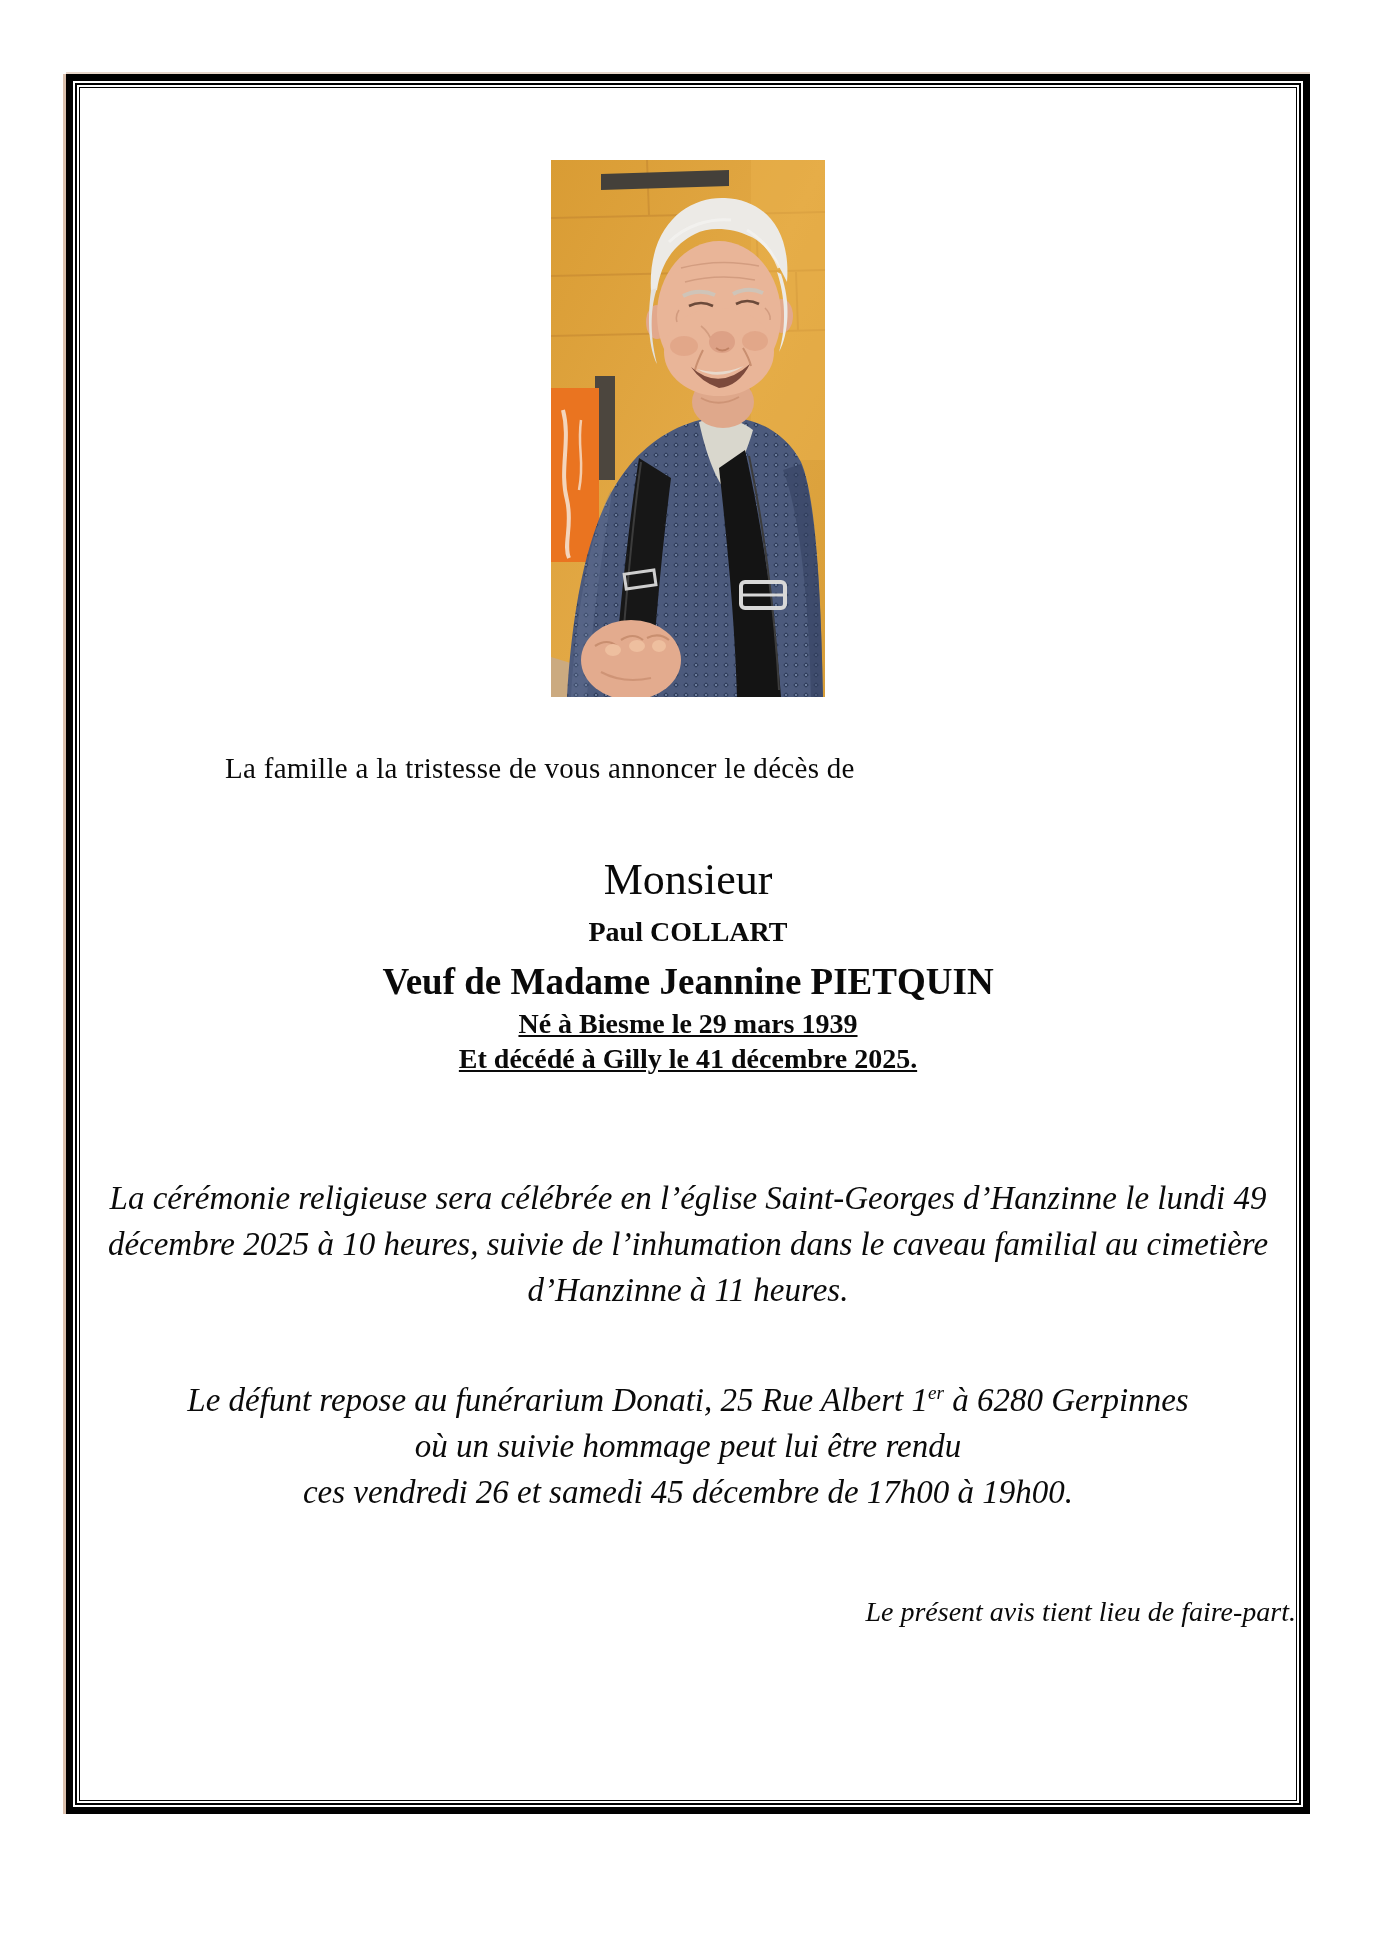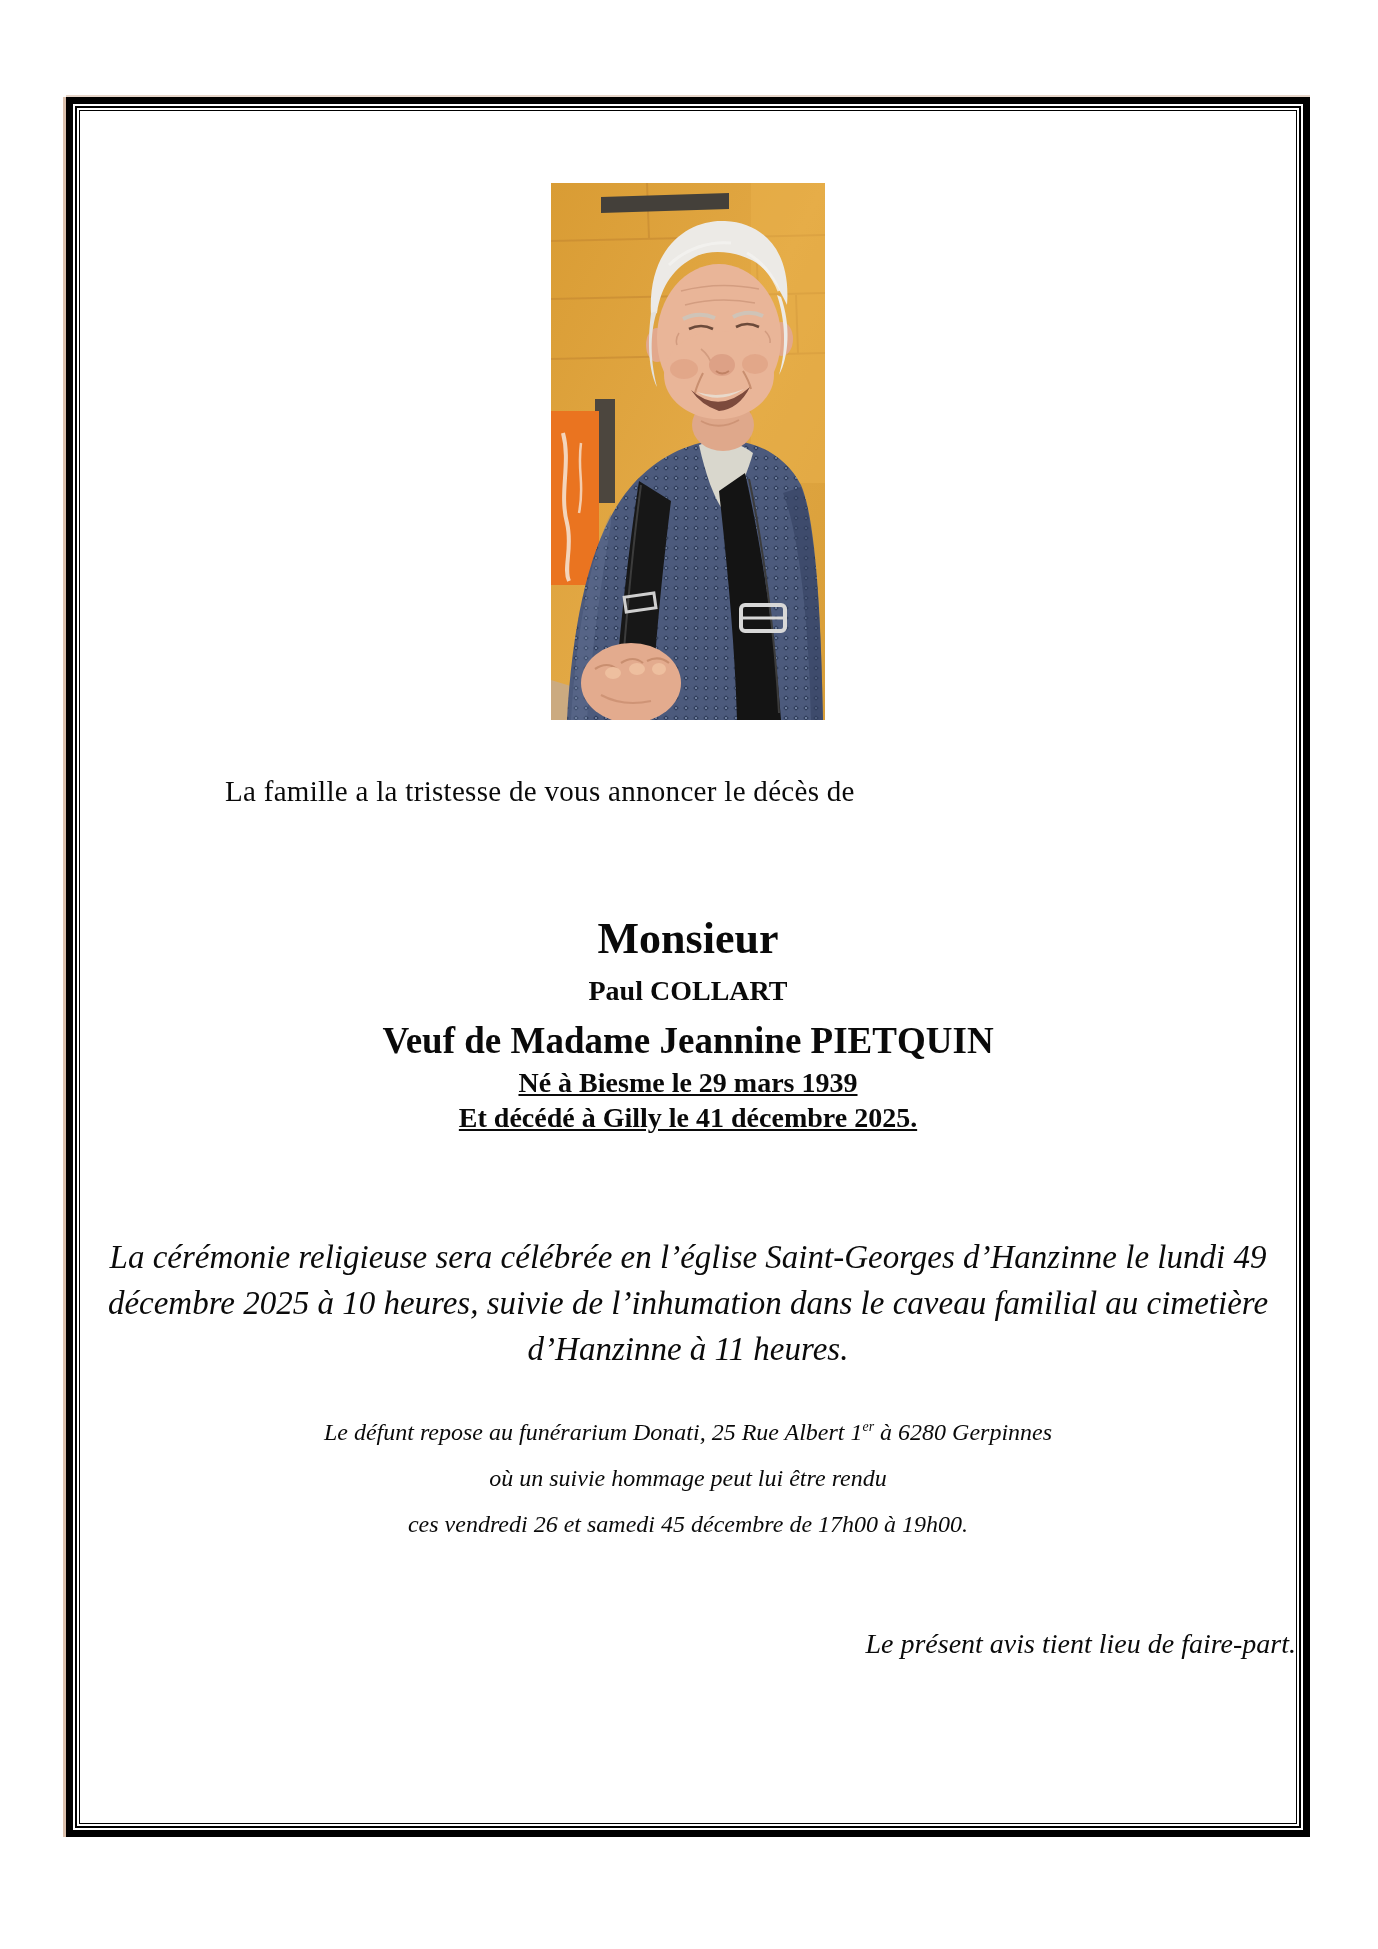--- a/index.html
+++ b/index.html
@@ -6,21 +6,21 @@
   .sheet{
     position:relative;
     width:1378px;height:1949px;
     background:#ffffff;
     font-family:"Liberation Serif","DejaVu Serif",serif;
     color:#0a0a0a;
     overflow:hidden;
   }
   
   .frame-outer{
-    position:absolute;left:66px;top:97px;width:1244px;height:1740px;
+    position:absolute;left:66px;top:74px;width:1244px;height:1740px;
     box-sizing:border-box;
     border:7px solid #000;
     padding:2px;
     box-shadow:-3px 0 0 rgba(187,138,104,0.55), 0 -2px 0 rgba(187,138,104,0.35);
     background:#fff;
   }
   .frame-mid{
     box-sizing:border-box;width:100%;height:100%;
     border:2px solid #000;padding:2px;
   }
@@ -36,42 +36,42 @@
     width:274px;height:537px;
   }
   .intro{
     margin-top:53px;
     text-align:left;
     padding-left:145px;
     font-size:29px;line-height:36px;
     letter-spacing:0.3px;
   }
   .big-title{
-    margin-top:104px;
-    font-size:44px;line-height:52px;font-weight:bold;
+    margin-top:68px;
+    font-size:44px;line-height:52px;font-weight:normal;
   }
   .big-name{
     font-size:28px;line-height:52px;font-weight:bold;
   }
   .relation{
     font-size:37px;line-height:48px;font-weight:bold;
   }
   .birth,.death{
     font-size:28px;line-height:35px;font-weight:bold;text-decoration:underline;
   }
   .ceremony{
     margin-top:99px;
     font-style:italic;
     font-size:33px;line-height:46px;
   }
   .ceremony div{white-space:nowrap;}
   .repose{
-    margin-top:37px;
-    font-style:italic;
-    font-size:24px;line-height:46px;
+    margin-top:64px;
+    font-style:italic;
+    font-size:33px;line-height:46px;
   }
   .repose div{white-space:nowrap;}
   .repose sup{font-size:0.58em;line-height:0;}
   .levee{
     margin-top:92px;
     font-style:italic;
     font-size:33px;line-height:46px;
   }
   .footer-note{
     margin-top:80px;

